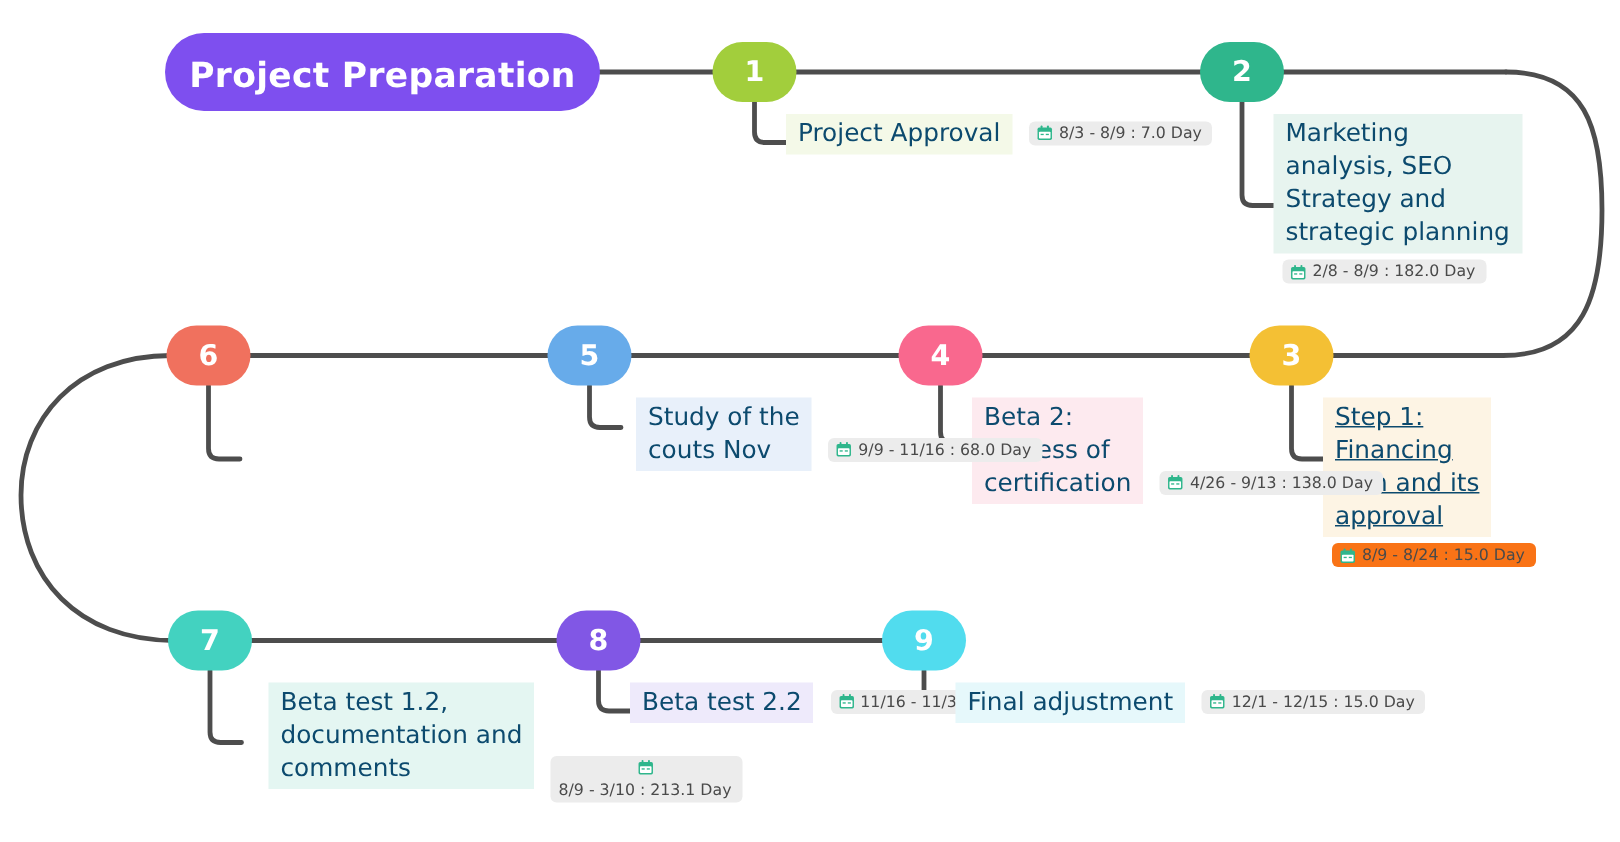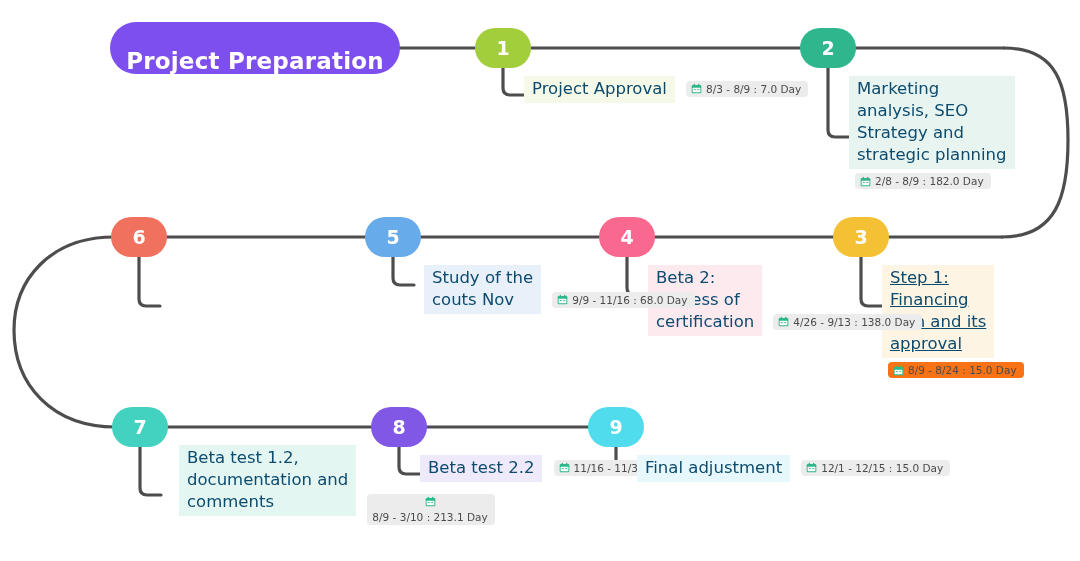--- a/index.html
+++ b/index.html
@@ -26,25 +26,25 @@
     left: 0; top: 0;
     width: 1080px;
     height: 561px;
     pointer-events: none;
   }
 
   
   .title-pill {
     position: absolute;
     display: flex;
-    align-items: flex-end;
+    align-items: flex-start;
     justify-content: center;
     border-radius: 26px;
     box-sizing: border-box;
-    padding: 0 22px;
+    padding: 16px 22px;
   }
   .title-pill .title-text {
     color: #ffffff;
     font-size: 23px;
     font-weight: bold;
     letter-spacing: 0.2px;
     white-space: nowrap;
     font-family: "DejaVu Sans", sans-serif;
   }
 
@@ -240,21 +240,21 @@
         <rect x="4" y="1" width="1.8" height="3.2" rx="0.8" fill="#2FB68C"></rect>
         <rect x="10.2" y="1" width="1.8" height="3.2" rx="0.8" fill="#2FB68C"></rect>
         <rect x="4" y="9" width="3" height="1.3" fill="#2FB68C"></rect>
         <rect x="9" y="9" width="3" height="1.3" fill="#2FB68C"></rect>
       </svg>
       <span>9/9 - 11/16 : 68.0 Day</span>
     </div>
   </div>
 
 
-  <div class="item" style="left:161px; top:445px;padding-left:18px;">
+  <div class="item" style="left:161px; top:455px;padding-left:18px;">
     <div class="item-label" style="background: rgb(228, 246, 242);">Beta test 1.2,
 documentation and
 comments</div>
     <div class="date-badge" style="background: rgb(236, 236, 236); flex-direction: column;">
       <svg class="cal-icon" viewBox="0 0 16 16" xmlns="http://www.w3.org/2000/svg">
         <rect x="1" y="3" width="14" height="12" rx="1.6" fill="#2FB68C"></rect>
         <rect x="2.4" y="7" width="11.2" height="6.6" rx="0.8" fill="#ffffff"></rect>
         <rect x="4" y="1" width="1.8" height="3.2" rx="0.8" fill="#2FB68C"></rect>
         <rect x="10.2" y="1" width="1.8" height="3.2" rx="0.8" fill="#2FB68C"></rect>
         <rect x="4" y="9" width="3" height="1.3" fill="#2FB68C"></rect>

